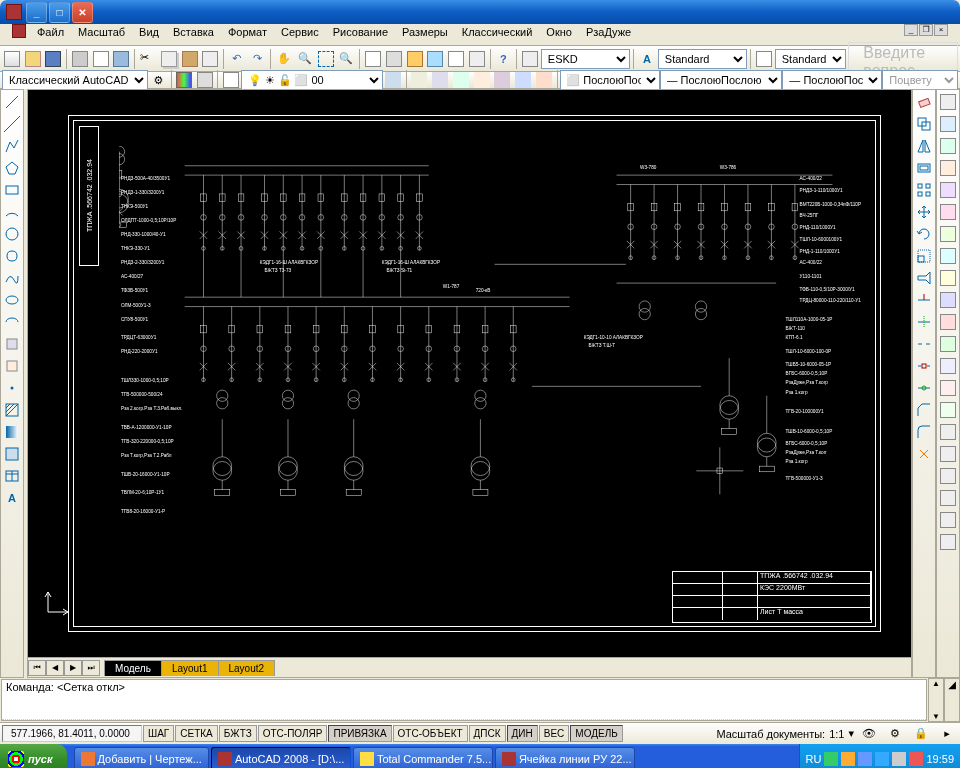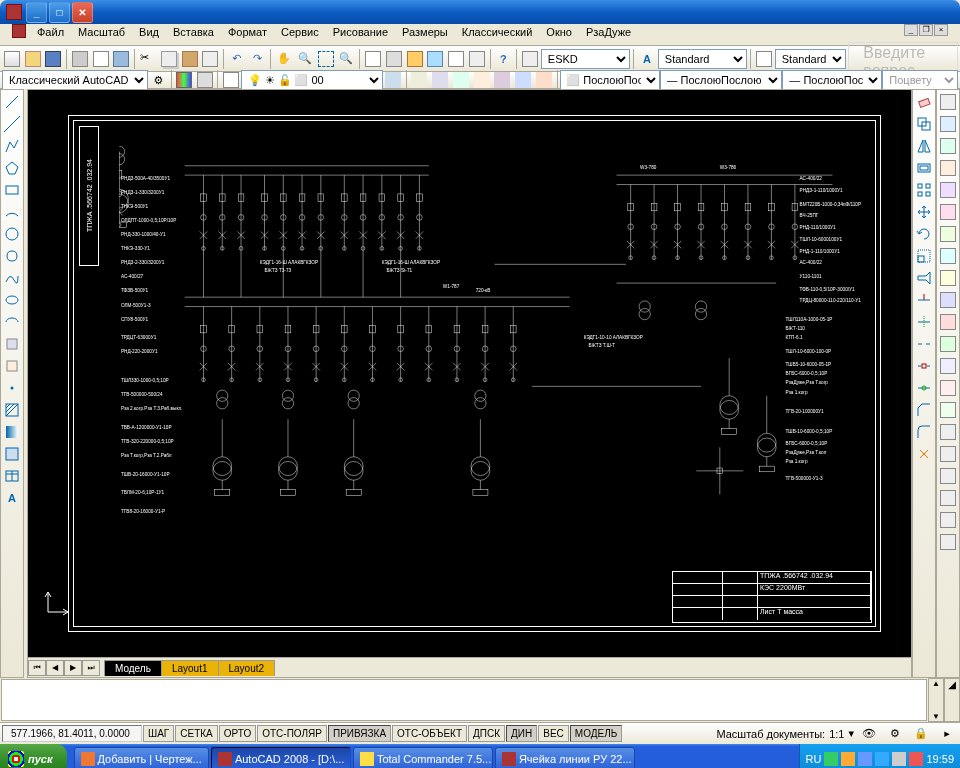--- a/index.html
+++ b/index.html
@@ -725,33 +725,34 @@
         <span class="tb-ico" style="border:1px solid #888;background:#eee"></span>
       </div>
     <div class="pal-btn">
         <span class="tb-ico" style="border:1px solid #888;background:#eee"></span>
       </div>
   </div>
 </div>
 
 <div style="display:flex">
   <div class="cmdline" style="flex:1">
+    <div class="cmd-row">Команда:  &lt;Сетка откл&gt;</div>
   </div>
   <div style="width:16px;background:#ece9d8;border:1px solid #aca899;display:flex;flex-direction:column;justify-content:space-between">
     <div style="font-size:8px;text-align:center">▲</div>
     <div style="font-size:8px;text-align:center">▼</div>
   </div>
   <div style="width:16px;background:#ece9d8;border:1px solid #aca899;font-size:10px;text-align:center">◢</div>
 </div>
 
 <div class="statusbar">
   <div class="coord-box">577.1966, 81.4011, 0.0000</div>
   <div class="stat-btn">ШАГ</div>
   <div class="stat-btn">СЕТКА</div>
-  <div class="stat-btn">ОРТО</div>
+  <div class="stat-btn">БЖТЗ</div>
   <div class="stat-btn">ОТС-ПОЛЯР</div>
   <div class="stat-btn pressed">ПРИВЯЗКА</div>
   <div class="stat-btn">ОТС-ОБЪЕКТ</div>
   <div class="stat-btn">ДПСК</div>
   <div class="stat-btn pressed">ДИН</div>
   <div class="stat-btn">ВЕС</div>
   <div class="stat-btn pressed">МОДЕЛЬ</div>
   <div class="stat-right">
     <span>Масштаб документы:</span>
     <span>1:1</span>

